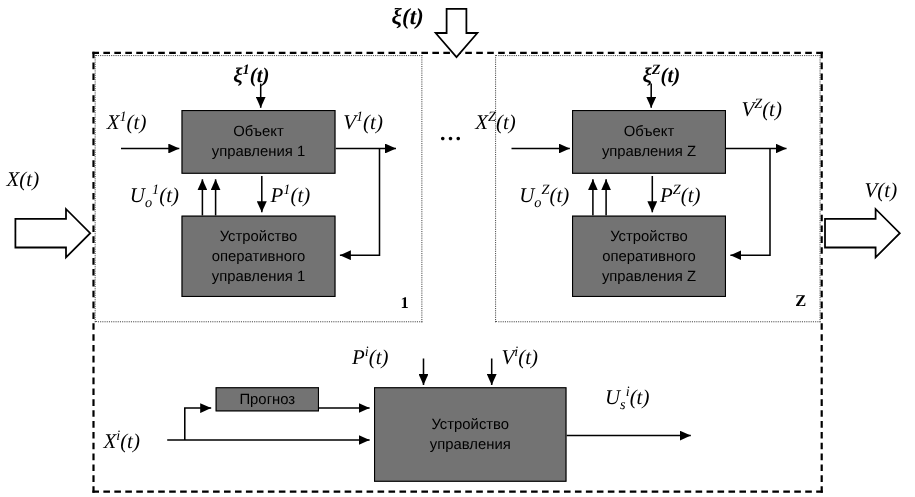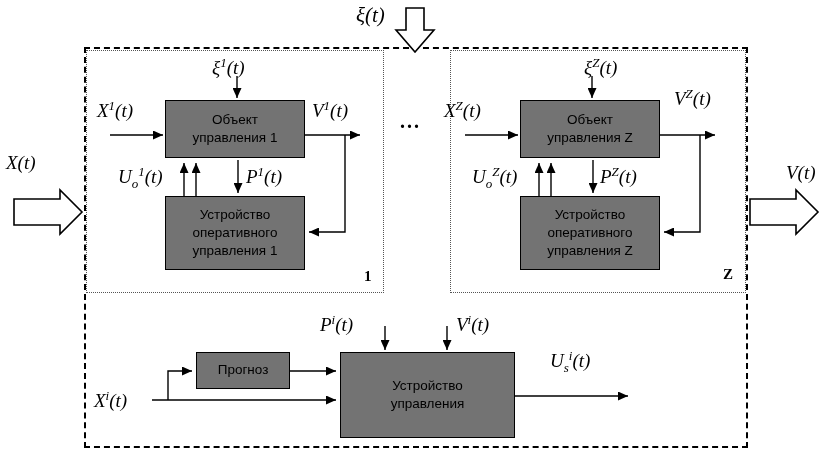--- a/index.html
+++ b/index.html
@@ -18,21 +18,21 @@
   .box {
     position:absolute; border:1.6px solid #000; background:#737373;
     display:flex; flex-direction:column; align-items:center; justify-content:center;
     text-align:center; font-size:13.5px; line-height:1.35; z-index:3; color:#000;
   }
   .ml {
     position:absolute; font-family:"Liberation Serif", serif; font-style:italic;
     font-size:19px; color:#000; z-index:4; white-space:nowrap;
   }
   .ml sup, .ml sub { font-size:13px; font-style:italic; }
-  .bold { font-weight:normal; }
+  .bold { font-weight:bold; }
   .corner {
     position:absolute; font-family:"Liberation Serif", serif; font-weight:bold;
     font-size:15px; color:#000; z-index:4;
   }
   .dots {
     position:absolute; font-family:"Liberation Serif", serif; font-weight:bold;
     font-size:20px; letter-spacing:2px; color:#000; z-index:4;
   }
 </style>
 </head>
@@ -92,21 +92,21 @@
 </div>
 <div class="box" style="left:520px;top:100px;width:140px;height:58px">
   <span>Объект</span>
   <span>управления Z</span>
 </div>
 <div class="box" style="left:520px;top:196px;width:140px;height:74px">
   <span>Устройство</span>
   <span>оперативного</span>
   <span>управления Z</span>
 </div>
-<div class="box" style="left:196px;top:352px;width:94px;height:37px">
+<div class="box" style="left:196px;top:352px;width:94px;height:22px">
   <span>Прогноз</span>
 </div>
 <div class="box" style="left:340px;top:352px;width:175px;height:86px">
   <span>Устройство</span>
   <span>управления</span>
 </div>
 
 <span class="ml bold" style="left:356px;top:2px;font-size:21px"><span>ξ</span><sub></sub><sup></sup><span>(t)</span></span>
 
 <span class="ml" style="left:6px;top:150px"><span>X</span><sub></sub><sup></sup><span>(t)</span></span>
@@ -118,21 +118,21 @@
 <span class="ml" style="left:97px;top:98px"><span>X</span><sub></sub><sup>1</sup><span>(t)</span></span>
 
 <span class="ml" style="left:312px;top:98px"><span>V</span><sub></sub><sup>1</sup><span>(t)</span></span>
 
 <span class="ml" style="left:118px;top:164px"><span>U</span><sub>o</sub><sup>1</sup><span>(t)</span></span>
 
 <span class="ml" style="left:246px;top:164px"><span>P</span><sub></sub><sup>1</sup><span>(t)</span></span>
 
 <span class="ml bold" style="left:584px;top:55px"><span>ξ</span><sub></sub><sup>Z</sup><span>(t)</span></span>
 
-<span class="ml" style="left:444px;top:98px"><span>X</span><sub></sub><sup>Z</sup><span>(t)</span></span>
+<span class="ml" style="left:432px;top:98px"><span>X</span><sub></sub><sup>Z</sup><span>(t)</span></span>
 
 <span class="ml" style="left:674px;top:86px"><span>V</span><sub></sub><sup>Z</sup><span>(t)</span></span>
 
 <span class="ml" style="left:472px;top:164px"><span>U</span><sub>o</sub><sup>Z</sup><span>(t)</span></span>
 
 <span class="ml" style="left:600px;top:164px"><span>P</span><sub></sub><sup>Z</sup><span>(t)</span></span>
 
 <span class="ml" style="left:320px;top:312px"><span>P</span><sub></sub><sup>i</sup><span>(t)</span></span>
 
 <span class="ml" style="left:456px;top:312px"><span>V</span><sub></sub><sup>i</sup><span>(t)</span></span>

